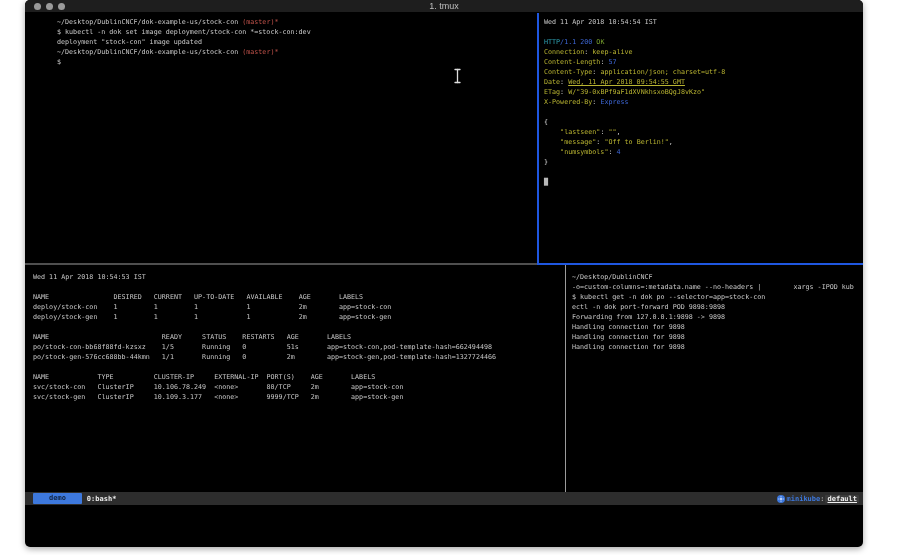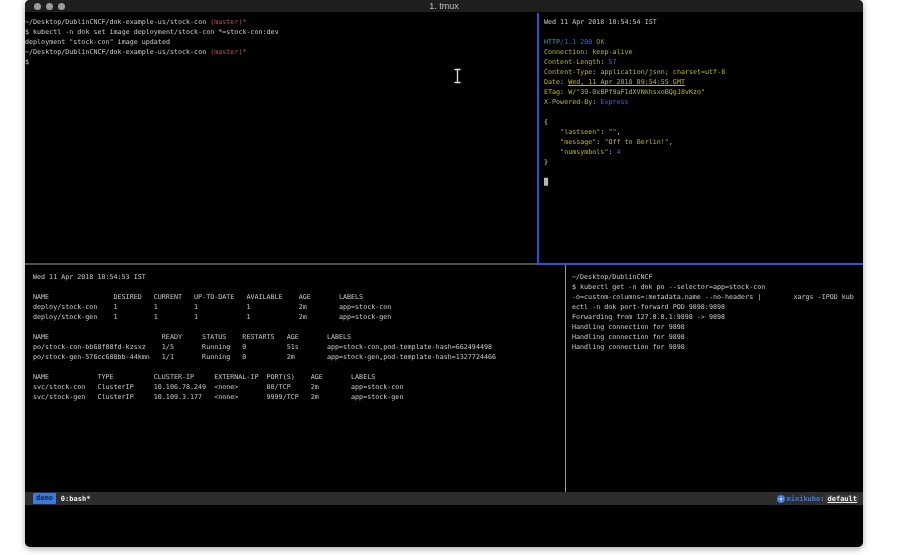--- a/index.html
+++ b/index.html
@@ -23,40 +23,40 @@
   .title {
     text-align:center; line-height:13px; font-family:"Liberation Sans", sans-serif;
     font-size:9px; color:#bfbfbf;
   }
 
   .pane {
     position:absolute; overflow:hidden;
     font-size:6.7px; line-height:10px; color:#c9c9c9;
   }
   .tline { white-space:pre; height:10px; }
-  .pane-tl { left:0;   top:13px;  width:512px; height:250px; padding:4px 0 0 0; }
+  .pane-tl { left:16px;   top:13px;  width:512px; height:250px; padding:4px 0 0 16px; }
   .pane-tr { left:514px; top:13px; right:0;    height:250px; padding:4px 0 0 5px; }
   .pane-bl { left:0;   top:265px; width:540px; height:227px; padding:7px 0 0 8px; }
   .pane-br { left:541px; top:265px; right:0;   height:284px; padding:7px 0 0 6px; }
 
   .vborder-top    { position:absolute; left:512px; top:13px;  width:2px; height:250px; background:var(--border_active,#1f57e0); }
   .hborder-left   { position:absolute; left:0;     top:263px; width:512px; height:2px; background:var(--border_gray,#4f4f4f); }
   .hborder-right  { position:absolute; left:512px; top:263px; right:0; height:2px; background:var(--border_active,#1f57e0); }
   .vborder-bottom { position:absolute; left:540px; top:265px; width:1px; height:227px; background:var(--border_light,#9b9b9b); }
 
   .statusbar {
     position:absolute; left:0; right:0; top:492px; height:13px;
     background:var(--status_bg,#2d2d2d);
     display:flex; align-items:center;
     font-size:7px; font-weight:bold; color:#e6e6e6;
     padding:0 4px 0 8px;
   }
   .chip-session {
     background:var(--accent_blue,#3d78dd); color:#10233f;
-    padding:0 3px; border-radius:1px; margin-right:5px; line-height:11px;
+    padding:0 16px; border-radius:1px; margin-right:5px; line-height:11px;
   }
   .winlabel { color:#ececec; }
   .sb-spacer { flex:1; }
   .k8s { margin-right:2px; }
   .ctx { color:var(--accent_blue,#3d78dd); }
   .colon { color:#9a9a9a; }
   .ns { color:#f0f0f0; background:#3a3a3a; padding:0 2px; border-radius:1px; margin-left:1px;text-decoration:underline; }
 
   .ibeam { position:absolute; left:453px; top:68px; }
 </style>
@@ -111,22 +111,22 @@
         <div class="tline"><span style="color: rgb(201, 201, 201);">NAME                            READY     STATUS    RESTARTS   AGE       LABELS</span></div>
         <div class="tline"><span style="color: rgb(201, 201, 201);">po/stock-con-bb68f88fd-kzsxz    1/5       Running   0          51s       app=stock-con,pod-template-hash=662494498</span></div>
         <div class="tline"><span style="color: rgb(201, 201, 201);">po/stock-gen-576cc688bb-44kmn   1/1       Running   0          2m        app=stock-gen,pod-template-hash=1327724466</span></div>
         <div class="tline">&nbsp;</div>
         <div class="tline"><span style="color: rgb(201, 201, 201);">NAME            TYPE          CLUSTER-IP     EXTERNAL-IP  PORT(S)    AGE       LABELS</span></div>
         <div class="tline"><span style="color: rgb(201, 201, 201);">svc/stock-con   ClusterIP     10.106.78.249  &lt;none&gt;       80/TCP     2m        app=stock-con</span></div>
         <div class="tline"><span style="color: rgb(201, 201, 201);">svc/stock-gen   ClusterIP     10.109.3.177   &lt;none&gt;       9999/TCP   2m        app=stock-gen</span></div>
       </div>
     <div class="pane pane-br">
         <div class="tline"><span style="color: rgb(201, 201, 201);">~/Desktop/DublinCNCF</span></div>
+        <div class="tline"><span style="color: rgb(201, 201, 201);">-o=custom-columns=:metadata.name --no-headers |        xargs -IPOD kub</span></div>
         <div class="tline"><span style="color: rgb(201, 201, 201);">$ kubectl get -n dok po --selector=app=stock-con</span></div>
-        <div class="tline"><span style="color: rgb(201, 201, 201);">-o=custom-columns=:metadata.name --no-headers |        xargs -IPOD kub</span></div>
         <div class="tline"><span style="color: rgb(201, 201, 201);">ectl -n dok port-forward POD 9898:9898</span></div>
         <div class="tline"><span style="color: rgb(201, 201, 201);">Forwarding from 127.0.0.1:9898 -&gt; 9898</span></div>
         <div class="tline"><span style="color: rgb(201, 201, 201);">Handling connection for 9898</span></div>
         <div class="tline"><span style="color: rgb(201, 201, 201);">Handling connection for 9898</span></div>
         <div class="tline"><span style="color: rgb(201, 201, 201);">Handling connection for 9898</span></div>
       </div>
 
     <div class="vborder-top"></div>
     <div class="hborder-left"></div>
     <div class="hborder-right"></div>

